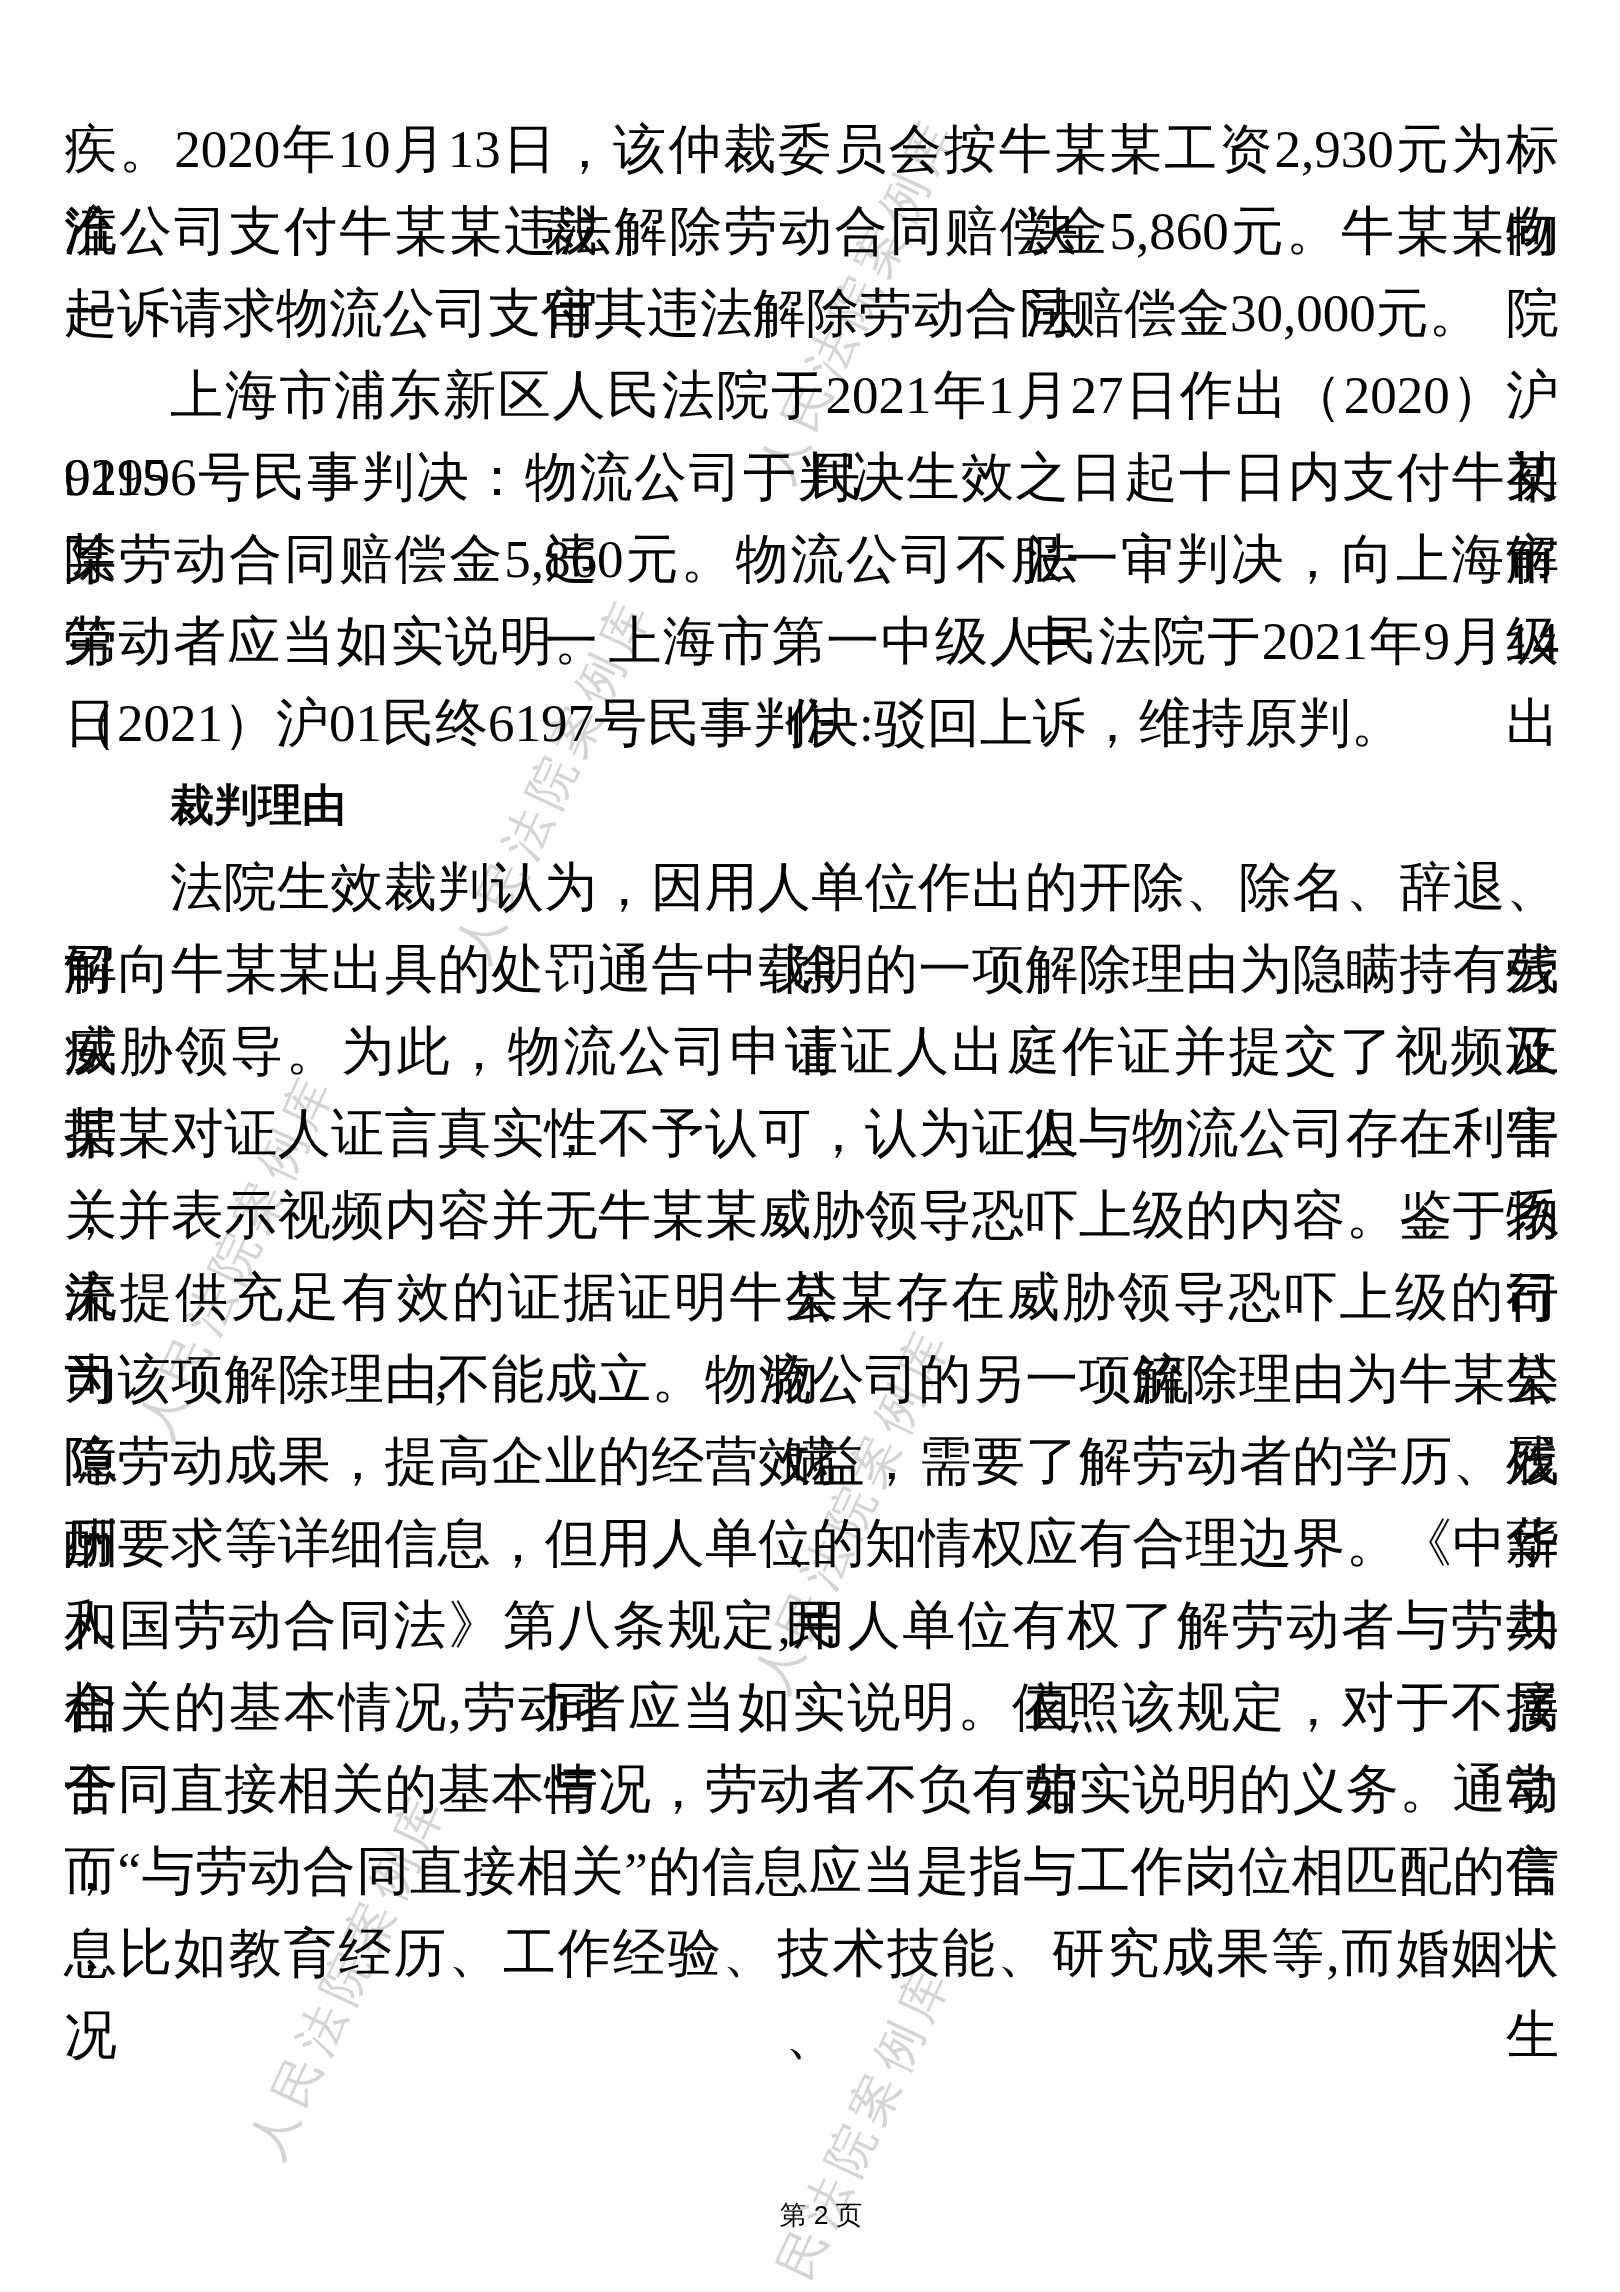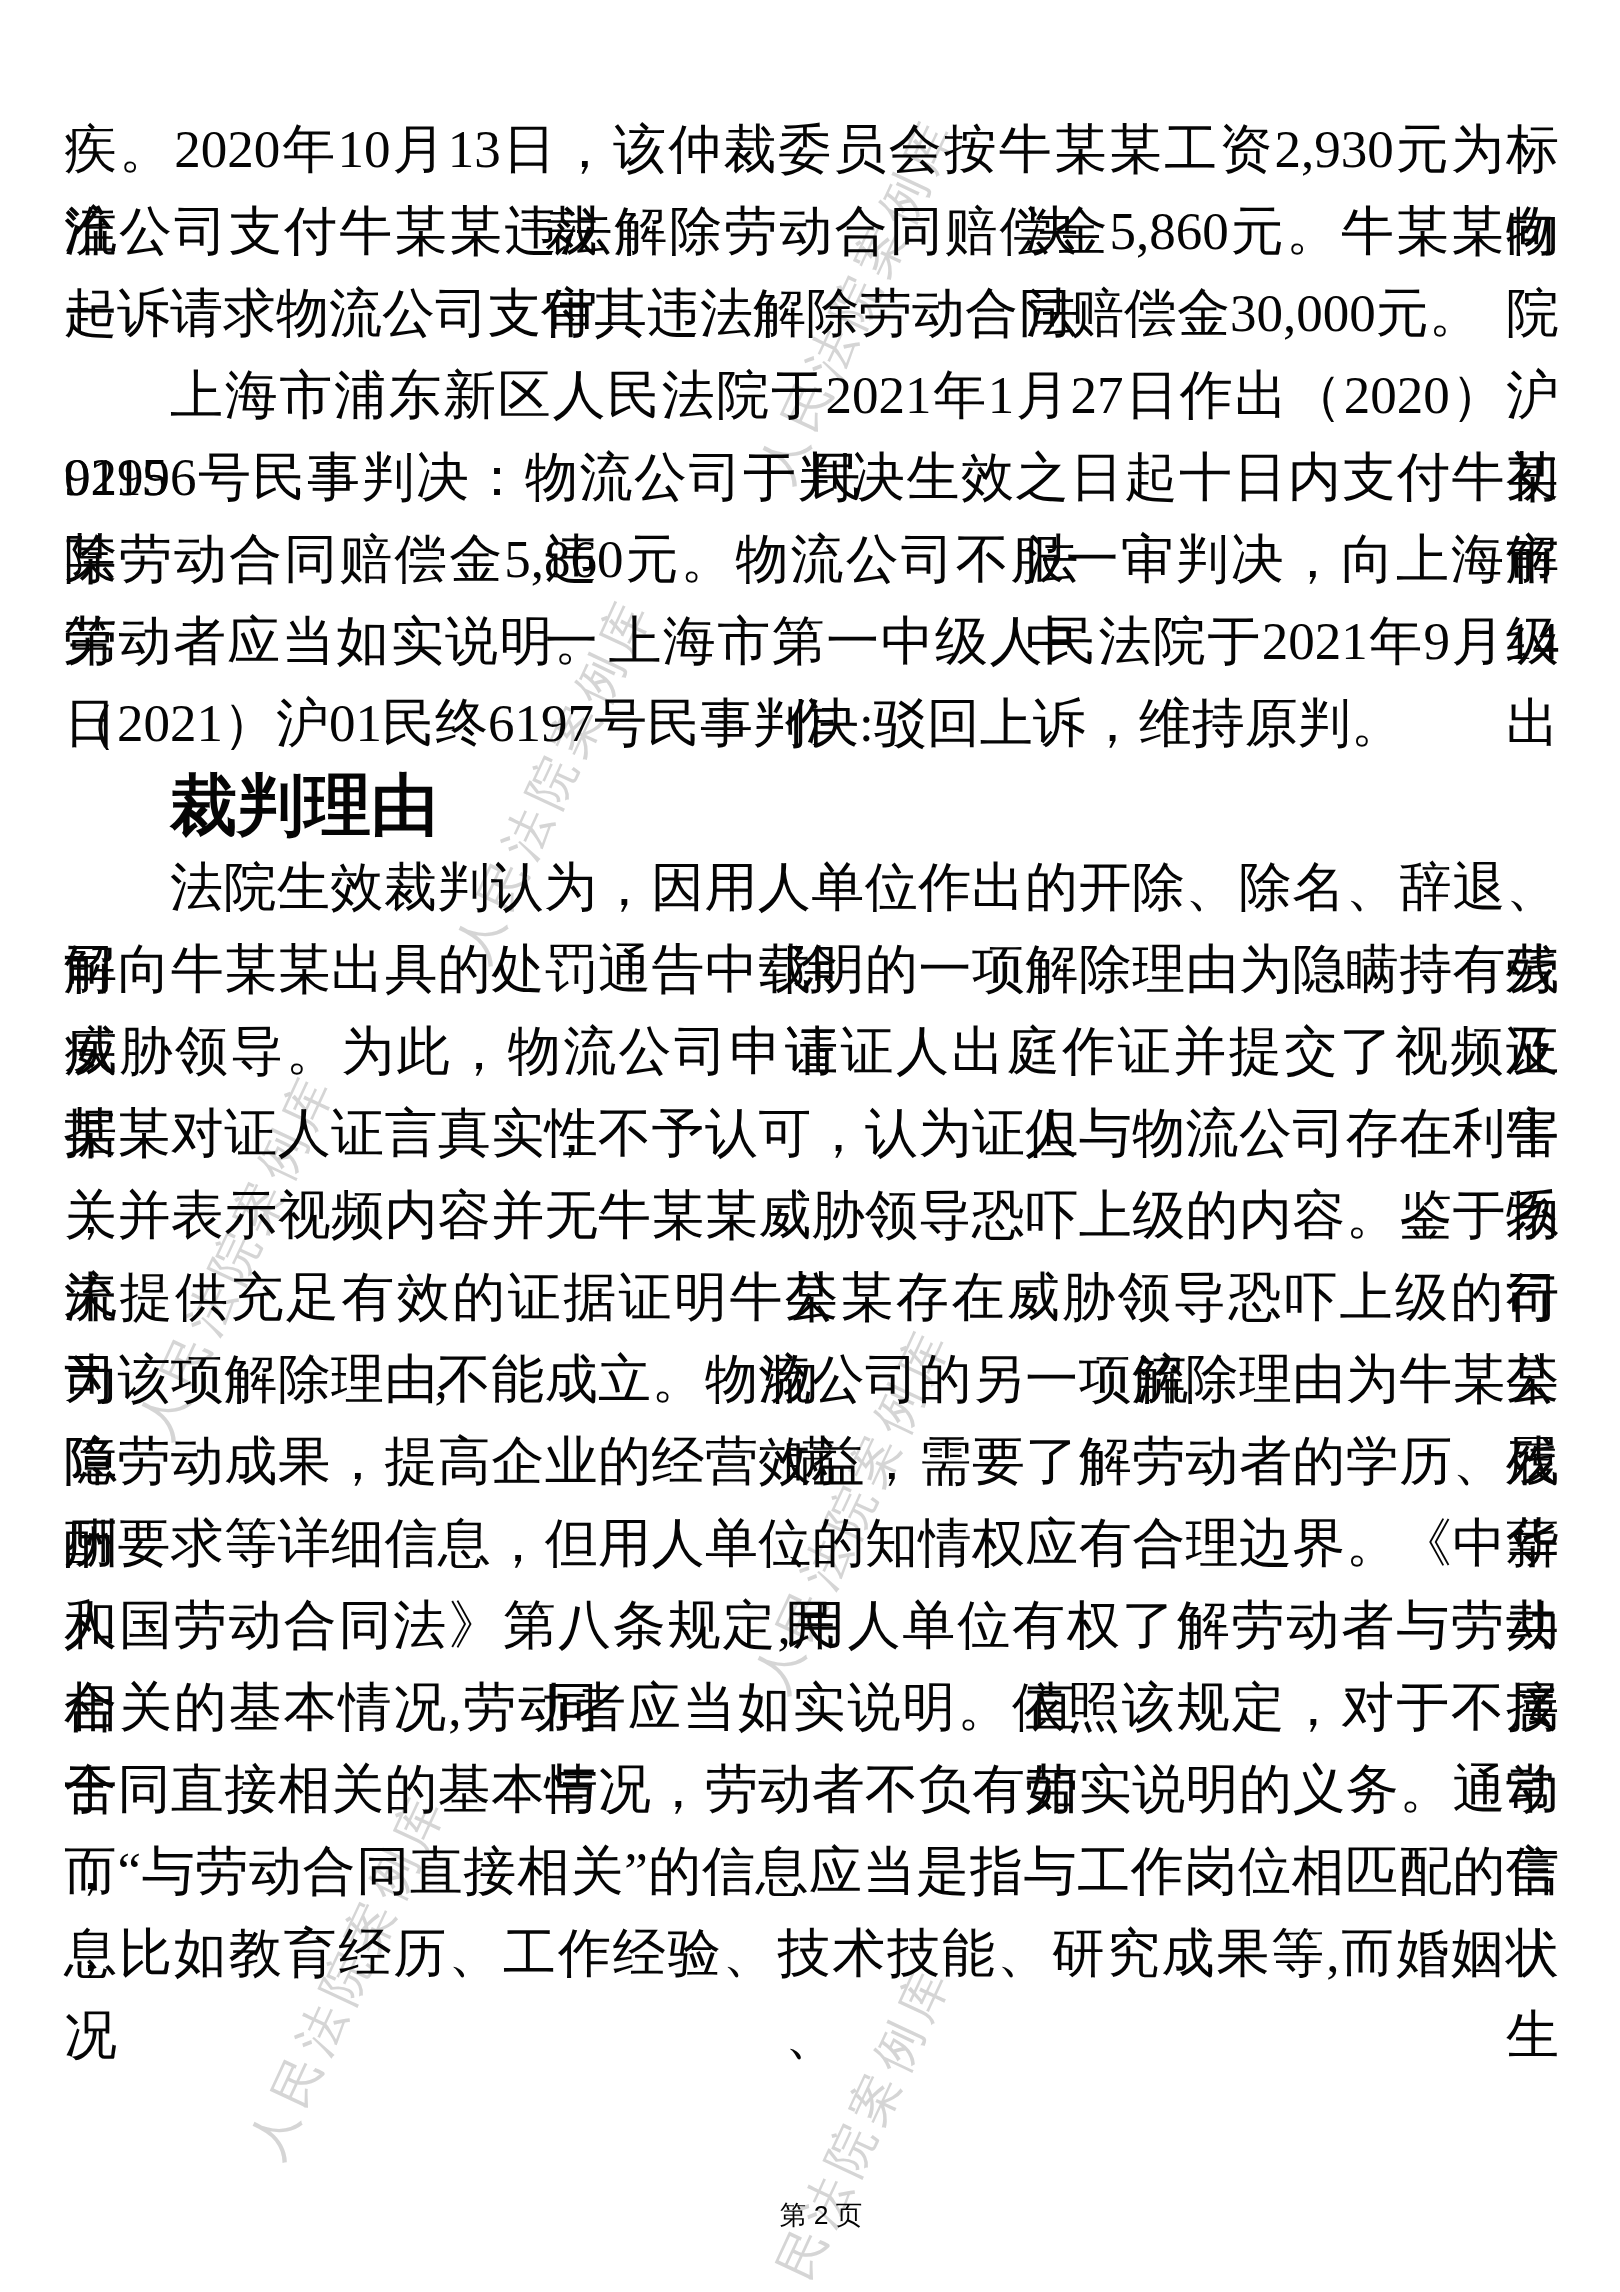--- a/index.html
+++ b/index.html
@@ -47,21 +47,21 @@
     white-space: normal;
     text-align: justify;
     text-align-last: justify;
   }
   .line.indent {
     text-indent: 106px;
   }
   .line.bold {
     font-family: "Liberation Sans", "DejaVu Sans", sans-serif;
     font-weight: 700;
-    font-size: 67px;
+    font-size: 44px;
   }
   .footer {
     position: absolute;
     top: 2197px;
     left: 0;
     width: 100%;
     text-align: center;
     font-family: "Liberation Sans", "DejaVu Sans", sans-serif;
     font-size: 26.5px;
     color: #050505;

